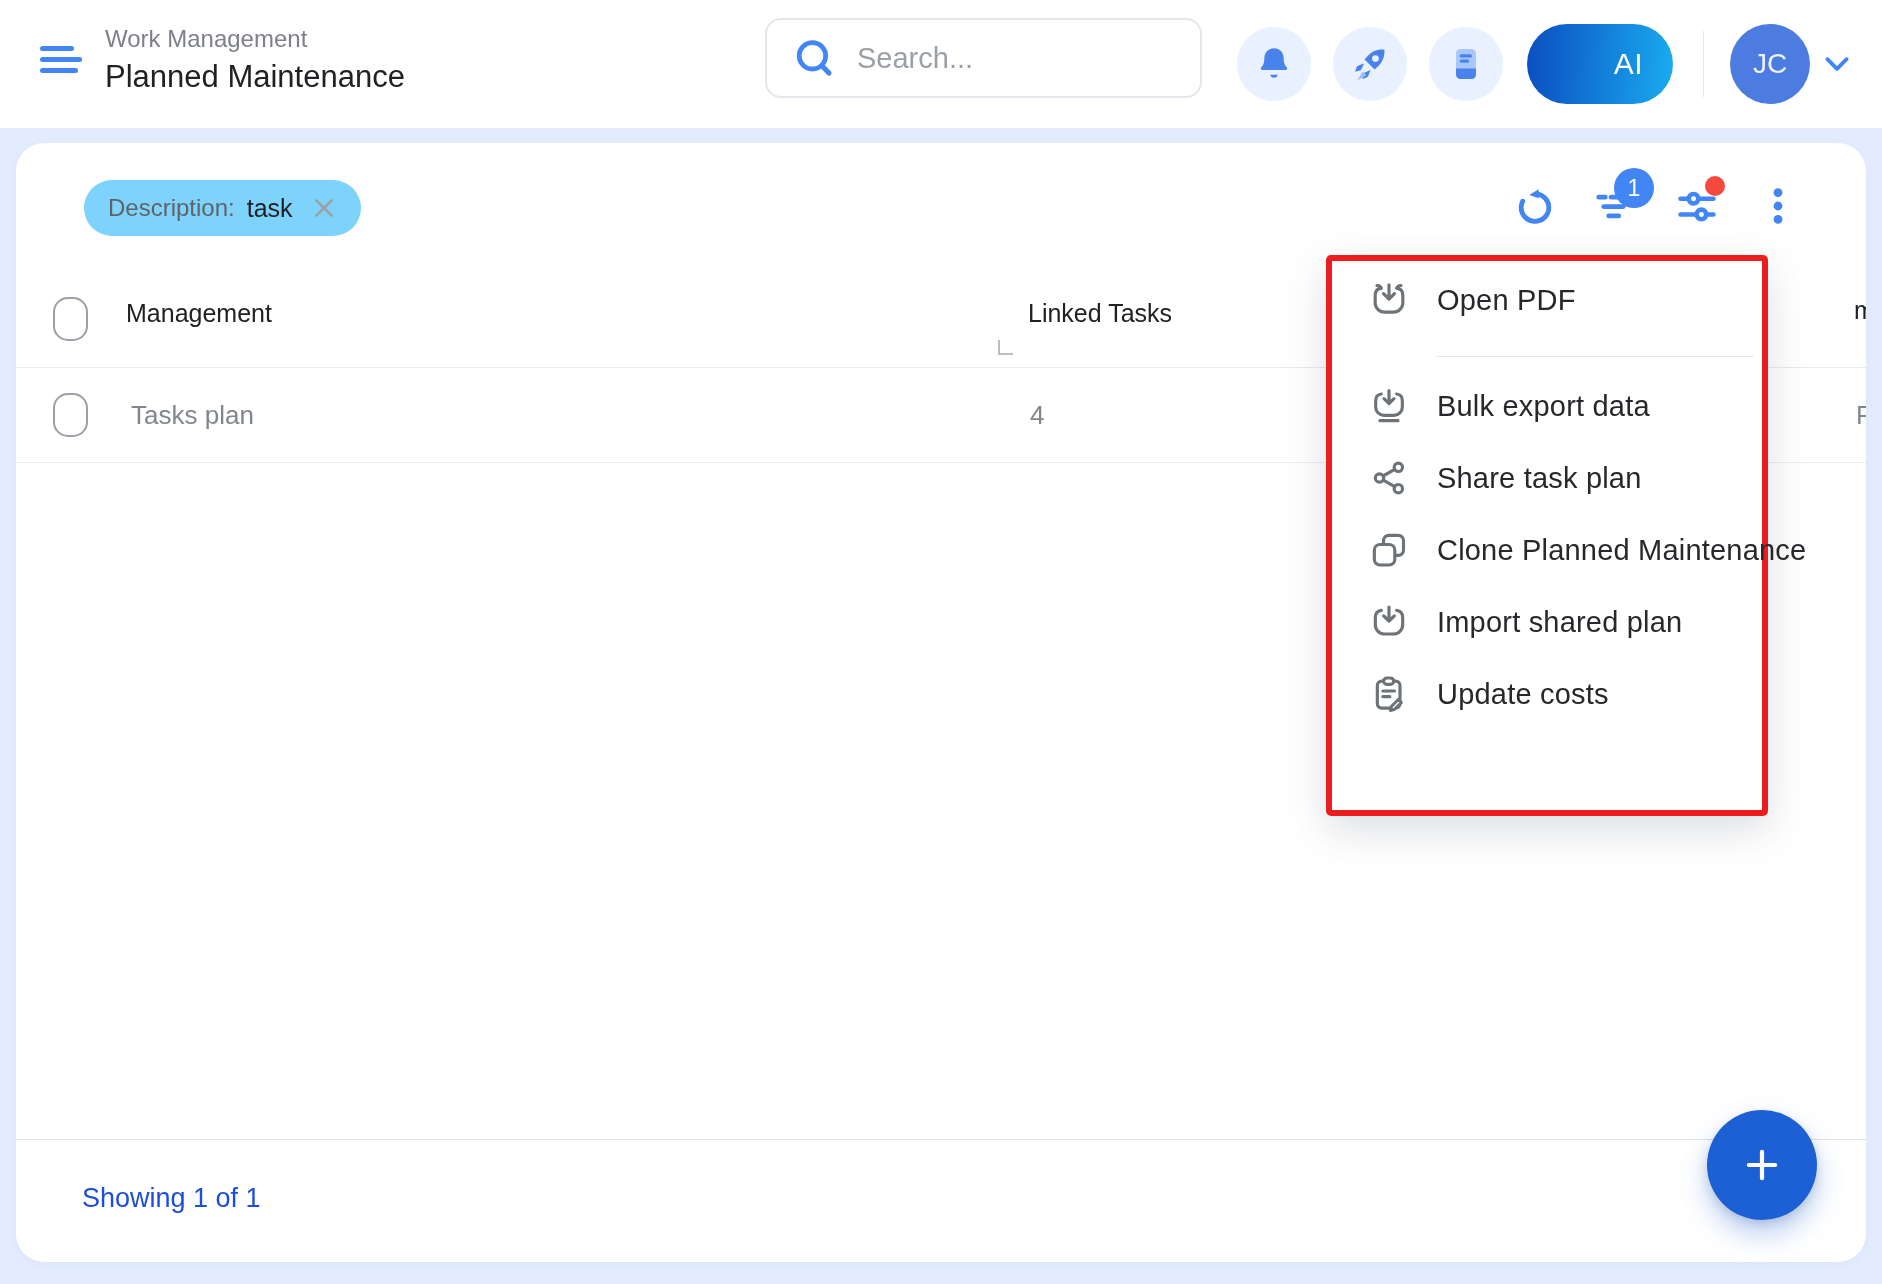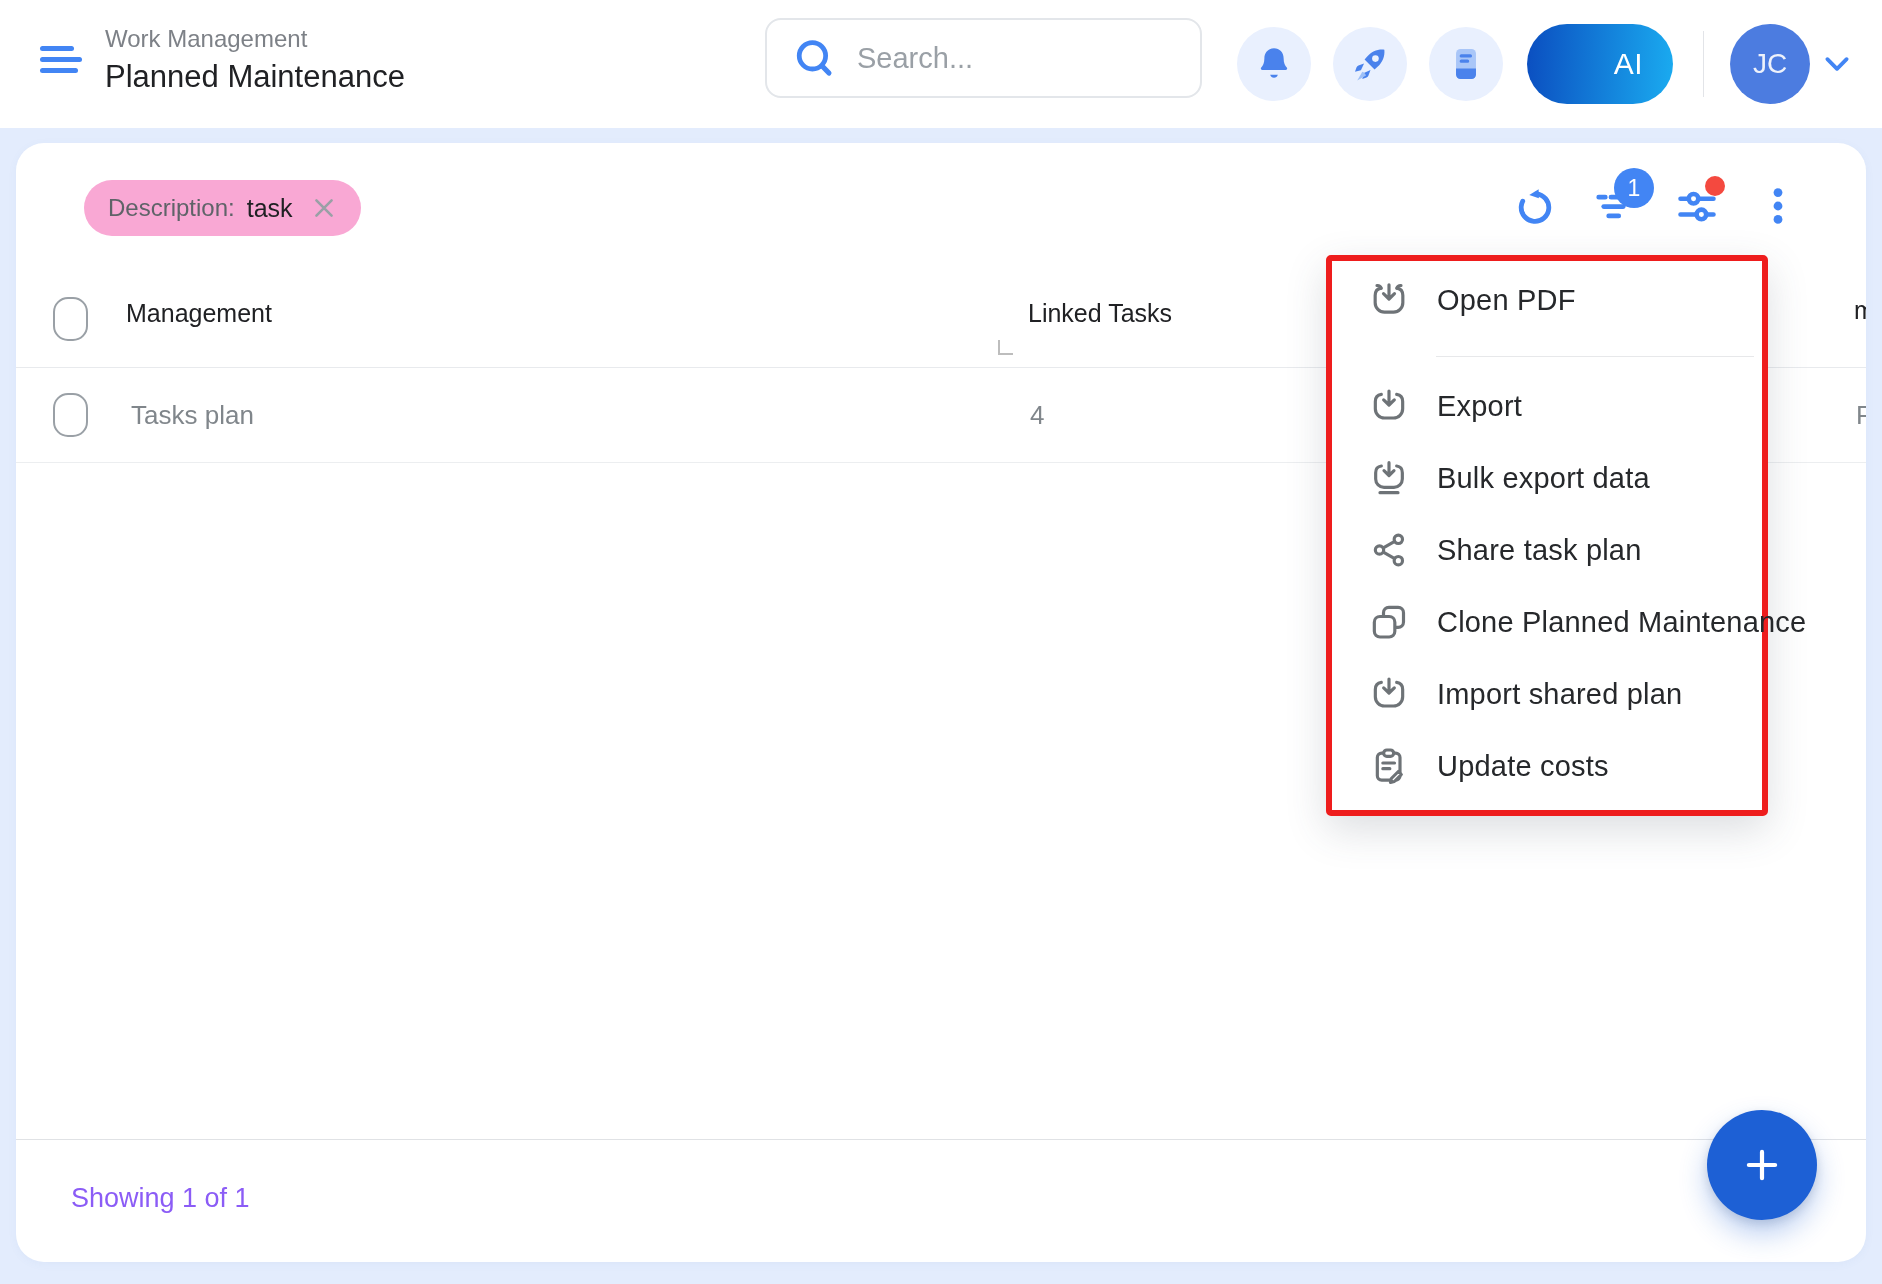--- a/index.html
+++ b/index.html
@@ -35,21 +35,21 @@
   .vdivider{width:1px;height:66px;background:#e2e4e8;margin:0 26px 0 30px;}
   .avatar{width:80px;height:80px;border-radius:50%;background:#4c7ce0;color:#eef2fb;
     font-size:28px;font-weight:500;display:flex;align-items:center;justify-content:center;cursor:pointer;}
   .chevron{margin-left:14px;cursor:pointer;display:flex;align-items:center;}
   
   .main{position:relative;height:1156px;background:#e3ecfd;}
   .card{position:absolute;left:16px;top:15px;width:1850px;height:1119px;background:#fff;
     border-radius:28px;overflow:hidden;box-shadow:0 2px 10px rgba(80,110,180,.05);}
   
   .toolbar{position:relative;height:127px;}
-  .chip{position:absolute;left:68px;top:37px;height:56px;background:#f9a8d4;border-radius:28px;
+  .chip{position:absolute;left:68px;top:37px;height:56px;background:#7dd3fc;border-radius:28px;
     display:flex;align-items:center;padding:0 24px;cursor:pointer;}
   .chip .chip-label{font-size:24px;color:#5f6368;}
   .chip .chip-value{font-size:25px;color:#202124;margin-left:12px;}
   .chip .chip-x{margin-left:18px;display:flex;align-items:center;cursor:pointer;}
   .actions{position:absolute;right:64px;top:39px;display:flex;gap:33px;}
   .act{position:relative;width:48px;height:48px;display:flex;align-items:center;justify-content:center;cursor:pointer;}
   .badge{position:absolute;top:-14px;right:-14px;width:40px;height:40px;border-radius:50%;
     background:#4285f4;color:#fff;font-size:23px;display:flex;align-items:center;justify-content:center;}
   .reddot{position:absolute;top:-6px;right:-4px;width:20px;height:20px;border-radius:50%;background:#f4493f;}
   
@@ -65,21 +65,21 @@
   .thead .col-linked{top:44%;}
   .trow .col-desc,.trow .col-linked{font-size:26px;color:#80868b;font-weight:400;}
   .trow .col-desc{left:115px;}
   .trow .col-linked{left:1014px;}
   .resize-handle{position:absolute;left:982px;bottom:12px;width:13px;height:13px;
     border-left:2px solid #bdbdbd;border-bottom:2px solid #bdbdbd;cursor:col-resize;}
   .frag-header{position:absolute;left:1838px;top:153px;font-size:25px;font-weight:500;color:#202124;z-index:1;}
   .frag-cell{position:absolute;left:1840px;top:257px;font-size:26px;color:#80868b;z-index:1;}
   
   .foot-divider{position:absolute;left:0;right:0;top:996px;height:1px;background:#e0e2e5;}
-  .status{position:absolute;left:55px;top:1040px;font-size:27px;color:#8b5cf6;}
+  .status{position:absolute;left:66px;top:1040px;font-size:27px;color:#1d4ed8;}
   .fab{position:absolute;left:1691px;top:967px;width:110px;height:110px;border-radius:50%;border:none;
     background:#1d60d5;cursor:pointer;display:flex;align-items:center;justify-content:center;
     box-shadow:0 14px 28px rgba(29,96,213,.30),0 4px 10px rgba(0,0,0,.12);z-index:20;}
   
   .menu-annotation{position:absolute;left:1312px;top:127px;width:442px;height:561px;
     border:6px solid #ee1d1d;border-radius:5px;box-sizing:border-box;z-index:30;
     box-shadow:0 14px 40px rgba(60,70,90,.18);margin-left:14px;}
   .menu-panel{position:absolute;inset:0;background:#fff;}
   .mi{height:72px;display:flex;align-items:center;padding-left:37px;cursor:pointer;}
   .mi:first-child{height:78px;}
@@ -224,29 +224,20 @@
             <path d="M7.2 4.9C5 5.3 3.7 6.9 3.7 9.3v4.4a5.6 5.6 0 0 0 5.6 5.6h5.4a5.6 5.6 0 0 0 5.6-5.6V9.3c0-2.4-1.3-4-3.5-4.4"></path>
             <path d="M7.3 4.9C6.9 3.8 5.9 3.2 4.8 3.3M16.7 4.9c.4-1.1 1.4-1.7 2.5-1.6"></path>
             <path d="M12 2.9v8.3M8.7 8.2l3.3 3.2 3.3-3.2"></path>
           </svg>
         </span>
         <span class="mi-label">Open PDF</span>
       </div>
 
       <div class="menu-divider"></div>
 
-      <div class="mi">
-        <span class="mi-ic">
-          <svg width="40" height="40" viewBox="0 0 24 24" fill="none" stroke="#6e7377" stroke-width="1.9" stroke-linecap="round" stroke-linejoin="round">
-            <path d="M7.4 5C5.1 5.3 3.8 6.9 3.8 9.3v4.4a5.5 5.5 0 0 0 5.5 5.5h5.4a5.5 5.5 0 0 0 5.5-5.5V9.3c0-2.4-1.3-4-3.6-4.3"></path>
-            <path d="M12 3v8.2M8.8 8.3l3.2 3.1 3.2-3.1"></path>
-          </svg>
-        </span>
-        <span class="mi-label">Export</span>
-      </div>
 
       <div class="mi">
         <span class="mi-ic">
           <svg width="40" height="40" viewBox="0 0 24 24" fill="none" stroke="#6e7377" stroke-width="1.9" stroke-linecap="round" stroke-linejoin="round">
             <path d="M7.4 4.8C5.2 5.1 4 6.6 4 8.8v3.8a5 5 0 0 0 5 5h6a5 5 0 0 0 5-5V8.8c0-2.2-1.2-3.7-3.4-4"></path>
             <path d="M12 2.8v7.6M9 7.6l3 2.9 3-2.9"></path>
             <path d="M6.6 20.8h10.8"></path>
           </svg>
         </span>
         <span class="mi-label">Bulk export data</span>

